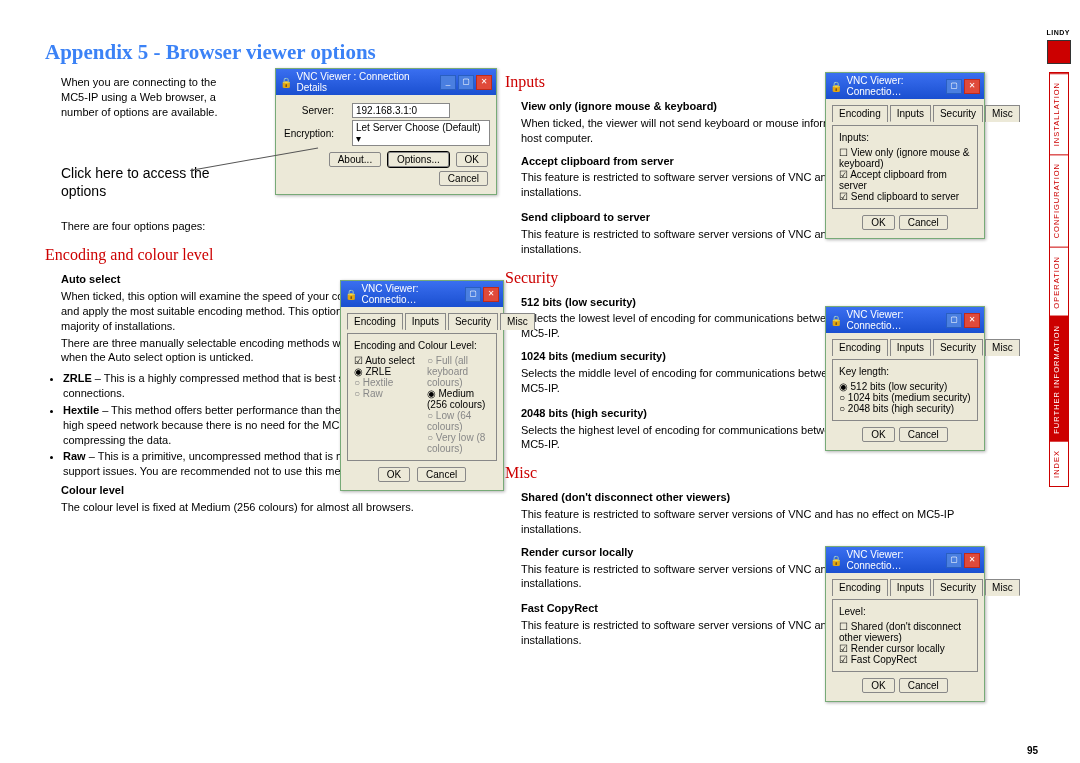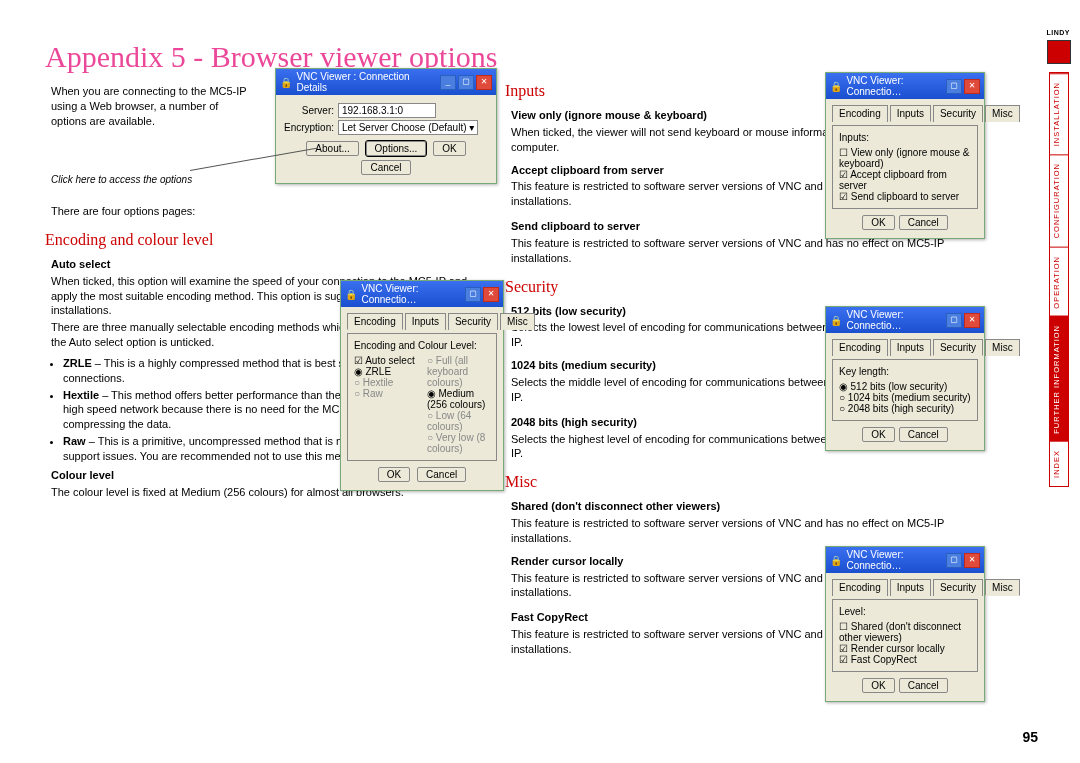--- a/index.html
+++ b/index.html
@@ -1,23 +1,23 @@
 <!DOCTYPE html>
 <html><head>
 <meta charset="utf-8">
 <style>
 body{margin:0;font-family:Arial,Helvetica,sans-serif;font-size:11px;color:#000;background:#fff;width:1080px;height:763px;position:relative;overflow:hidden}
 .page{padding:40px 45px 20px 45px;position:relative}
-h1{font-family:Georgia,serif;font-weight:normal;color:#ec4899;font-size:30px;margin:0 0 8px 0}
+h1{font-family:Georgia,serif;font-weight:bold;color:#3b82f6;font-size:21px;margin:0 0 8px 0}
 h2{font-family:Georgia,serif;font-weight:normal;color:#c00;font-size:16px;margin:12px 0 6px 0}
 .b{font-weight:bold}
-p{margin:2px 6px;line-height:1.35}
+p{margin:2px 16px;line-height:1.35}
 .cols{display:flex;gap:30px}
 .col{flex:1}
-.callout{font-style:italic;font-size:10px}
+.callout{font-size:14px}
 .win{border:1px solid #7a7;background:#ece9d8;font-size:10px;box-shadow:1px 1px 3px rgba(0,0,0,0.3)}
 .titlebar{background:linear-gradient(to bottom,#3a6ff0,#1a4fd0);color:#fff;padding:2px 4px;display:flex;align-items:center;justify-content:space-between}
 .titlebar .t{display:flex;align-items:center;gap:4px}
 .wbtns{display:flex;gap:2px}
 .wb{width:14px;height:13px;background:#4a7fe0;border:1px solid #2a5fc0;color:#fff;font-size:8px;line-height:11px;text-align:center}
 .wb.cl{background:#e04a3a;border-color:#c02a1a}
 .body{padding:6px}
 .btn{display:inline-block;background:#ece9d8;border:1px solid #888;padding:1px 8px;margin:2px;border-radius:2px;font-size:10px}
 .tabs{display:flex;gap:2px;margin-bottom:4px}
 .tab{border:1px solid #888;border-bottom:none;padding:2px 6px;background:#ece9d8;font-size:10px}
@@ -27,23 +27,23 @@
 .gpcol{flex:1}
 ul{margin:4px 0 4px 18px;padding:0}
 li{margin:2px 0;line-height:1.35}
 .sidebar{position:absolute;right:10px;top:40px;width:22px;display:flex;flex-direction:column;align-items:center}
 .logo{width:22px;height:22px;background:#c00;border:1px solid #333;margin-bottom:8px;position:relative}
 .logo::after{content:"LINDY";position:absolute;top:-12px;right:0;font-size:7px;font-weight:bold;letter-spacing:0.5px}
 .navbar{border:1px solid #c00;display:flex;flex-direction:column;width:18px}
 .navitem{writing-mode:vertical-rl;transform:rotate(180deg);font-size:7.5px;letter-spacing:1px;padding:8px 2px;text-align:center;color:#c00;border-bottom:1px solid #c00}
 .navitem.act{background:#c00;color:#fff}
 .navitem:last-child{border-bottom:none}
-.pagenum{position:absolute;right:42px;bottom:18px;font-size:14px;font-weight:bold}
+.pagenum{position:absolute;right:42px;bottom:7px;font-size:10px;font-weight:bold}
 .field{border:1px solid #888;background:#fff;padding:1px 3px;display:inline-block;min-width:90px;font-size:10px}
-.row{display:flex;align-items:center;gap:4px;margin:2px 0}
+.row{display:flex;align-items:center;gap:18px;margin:2px 0}
 .lbl{text-align:right;min-width:52px}
 .leader{position:absolute;border-top:1px solid #555;height:0}
 .fbox{position:absolute}
 </style>
 </head>
 <body>
 
 <div class="page">
 <h1>Appendix 5 - Browser viewer options</h1>
 
@@ -126,21 +126,21 @@
       </div>
   <div class="body">
     <div class="row">
           <span class="lbl">Server:</span>
           <span class="field">192.168.3.1:0</span>
         </div>
     <div class="row">
           <span class="lbl">Encryption:</span>
           <span class="field" style="min-width:120px"><span>Let Server Choose (Default)</span> ▾</span>
         </div>
-    <div style="text-align:center;margin-top:4px">
+    <div style="text-align:right;margin-top:4px">
       <span class="btn">About...</span>
       <span class="btn" style="outline:1px solid #000">Options...</span>
       <span class="btn">OK</span>
       <span class="btn">Cancel</span>
     </div>
   </div>
 </div>
 <div class="leader" style="left:190px;top:170px;width:130px;transform:rotate(-10deg);transform-origin:left"></div>
 
 <div class="win fbox" style="left:340px;top:280px;width:162px">

